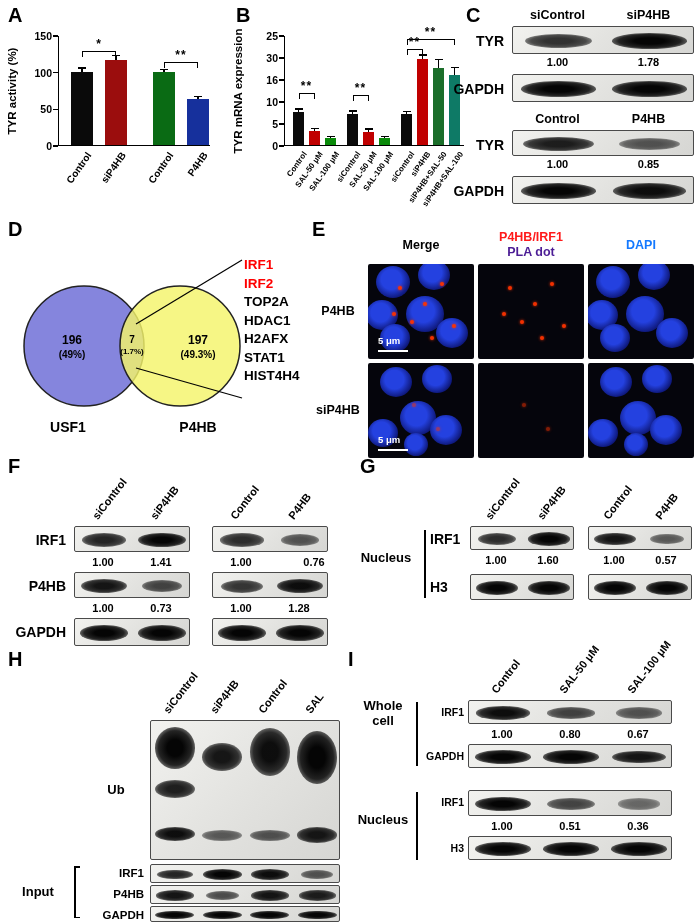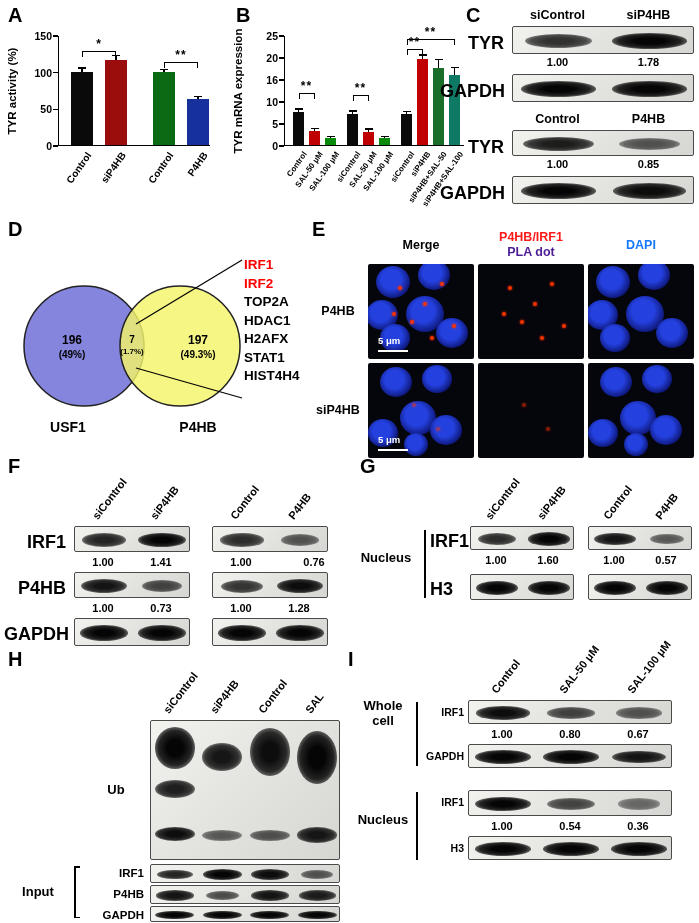--- a/index.html
+++ b/index.html
@@ -21,21 +21,21 @@
   .siglab{position:absolute;font-weight:bold;font-size:12px;transform:translateX(-50%);letter-spacing:1px;}
   .blot{position:absolute;background:linear-gradient(135deg,#f2f2ef 0%,#e3e3e0 50%,#d6d6d3 100%);
         border:1px solid #4a4a4a;border-radius:2px;}
   .band{position:absolute;border-radius:50%;
         background:radial-gradient(ellipse at center,#050505 28%,rgba(8,8,8,0.88) 58%,rgba(30,30,30,0) 100%);}
   .val{position:absolute;transform:translateX(-50%);font-weight:bold;font-size:11px;white-space:nowrap;}
   .rothead{position:absolute;white-space:nowrap;height:13px;line-height:13px;font-weight:bold;font-size:11px;
         transform-origin:0 100%;transform:rotate(-52deg);}
   .hhead{position:absolute;transform:translateX(-50%);font-weight:bold;font-size:12.5px;white-space:nowrap;}
   .chead{position:absolute;transform:translateX(-50%);font-weight:bold;font-size:12.5px;white-space:nowrap;}
-  .rowlab{position:absolute;font-weight:bold;font-size:18px;text-align:right;white-space:nowrap;}
+  .rowlab{position:absolute;font-weight:bold;font-size:14px;text-align:right;white-space:nowrap;}
   .seclab{position:absolute;font-weight:bold;font-size:13px;text-align:center;white-space:nowrap;}
   .vline{position:absolute;background:#000;width:1.5px;}
   .hlineB{position:absolute;background:#000;height:1.5px;}
   .tile{position:absolute;background:#05050c;overflow:hidden;border-radius:2px;}
   .nucleus{position:absolute;border-radius:50%;}
   .pladot{position:absolute;width:4px;height:4px;border-radius:50%;}
   .scaletext{position:absolute;color:#fff;font-size:9.5px;font-weight:bold;}
   .scaleline{position:absolute;background:#fff;width:30px;height:2.5px;}
   #geneList{position:absolute;left:244px;top:256px;}
   .gene{font-weight:bold;font-size:13.5px;line-height:18.5px;}
@@ -155,21 +155,21 @@
       <div class="siglab" style="left: 145.5px; top: -10.92px;">**</div>
     </div>
     <div class="ytick" style="left: 252px; top: 140px; width: 26px;">0</div>
     <div class="ytickmark" style="left: 279px; top: 145.25px; width: 5px; height: 1.5px;"></div>
     <div class="ytick" style="left: 252px; top: 118px; width: 26px;">5</div>
     <div class="ytickmark" style="left: 279px; top: 123.25px; width: 5px; height: 1.5px;"></div>
     <div class="ytick" style="left: 252px; top: 96px; width: 26px;">10</div>
     <div class="ytickmark" style="left: 279px; top: 101.25px; width: 5px; height: 1.5px;"></div>
     <div class="ytick" style="left: 252px; top: 74px; width: 26px;">16</div>
     <div class="ytickmark" style="left: 279px; top: 79.25px; width: 5px; height: 1.5px;"></div>
-    <div class="ytick" style="left: 252px; top: 52px; width: 26px;">20</div>
+    <div class="ytick" style="left: 252px; top: 52px; width: 26px;">30</div>
     <div class="ytickmark" style="left: 279px; top: 57.25px; width: 5px; height: 1.5px;"></div>
     <div class="ytick" style="left: 252px; top: 30px; width: 26px;">25</div>
     <div class="ytickmark" style="left: 279px; top: 35.25px; width: 5px; height: 1.5px;"></div>
     <div class="xlab" style="top: 150px; font-size: 8px; right: 397.5px;">Control</div>
     <div class="xlab" style="top: 150px; font-size: 8px; right: 381.5px;">SAL-50 μM</div>
     <div class="xlab" style="top: 150px; font-size: 8px; right: 365.5px;">SAL-100 μM</div>
     <div class="xlab" style="top: 150px; font-size: 8px; right: 343.5px;">siControl</div>
     <div class="xlab" style="top: 150px; font-size: 8px; right: 327.5px;">SAL-50 μM</div>
     <div class="xlab" style="top: 150px; font-size: 8px; right: 311.5px;">SAL-100 μM</div>
     <div class="xlab" style="top: 150px; font-size: 8px; right: 289.5px;">siControl</div>
@@ -399,21 +399,21 @@
     </div>
     <div class="seclab" style="left: 352px; top: 812px; width: 62px;">Nucleus</div>
     <div class="vline" style="left: 416px; top: 792px; height: 68px;"></div>
     <div class="rowlab" style="left: 422px; top: 796px; width: 42px; font-size: 10.5px;">IRF1</div>
     <div class="blot" style="left: 468px; top: 790px; width: 204px; height: 26px;">
       <div class="band" style="left: 6.12px; top: 5.72px; width: 55.76px; height: 14.56px; opacity: 1;"></div>
       <div class="band" style="left: 78.2px; top: 6.76px; width: 47.6px; height: 12.48px; opacity: 0.72;"></div>
       <div class="band" style="left: 148.75px; top: 7.41px; width: 42.5px; height: 11.18px; opacity: 0.545;"></div>
     </div>
     <div class="val" style="left: 502px; top: 820px;">1.00</div>
-    <div class="val" style="left: 570px; top: 820px;">0.54</div>
+    <div class="val" style="left: 570px; top: 820px;">0.51</div>
     <div class="val" style="left: 638px; top: 820px;">0.36</div>
     <div class="rowlab" style="left: 422px; top: 842px; width: 42px; font-size: 10.5px;">H3</div>
     <div class="blot" style="left: 468px; top: 836px; width: 204px; height: 24px;">
       <div class="band" style="left: 6.12px; top: 5.28px; width: 55.76px; height: 13.44px; opacity: 1;"></div>
       <div class="band" style="left: 74.12px; top: 5.28px; width: 55.76px; height: 13.44px; opacity: 1;"></div>
       <div class="band" style="left: 142.12px; top: 5.28px; width: 55.76px; height: 13.44px; opacity: 1;"></div>
     </div>
   </div>
 
 </body></html>

